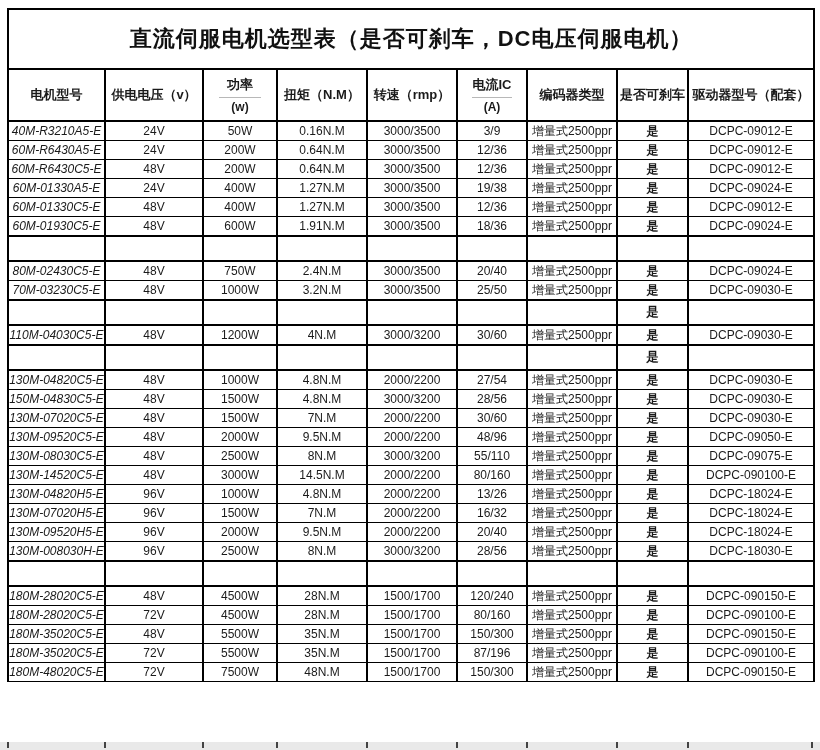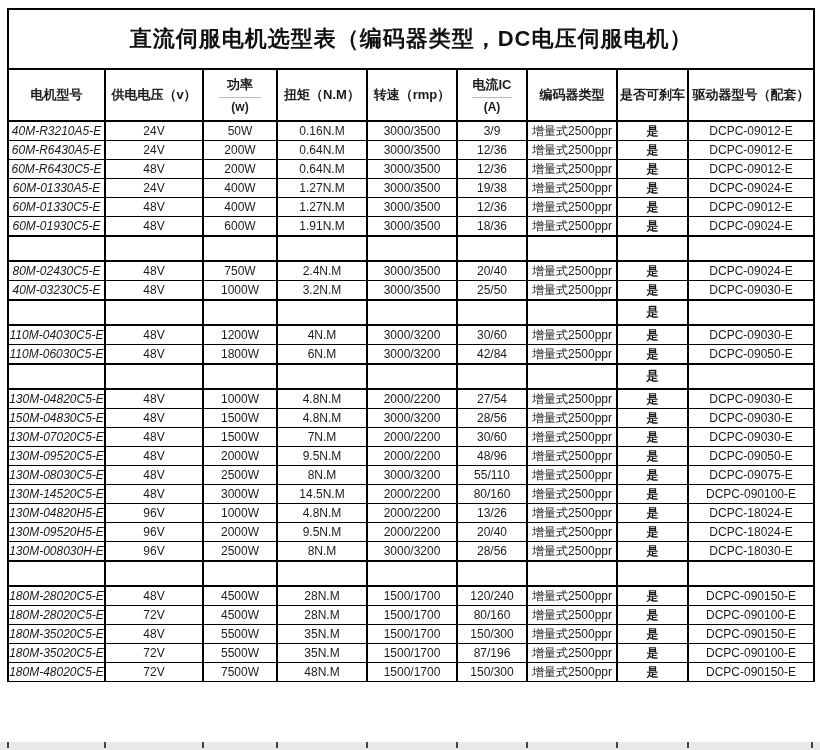--- a/index.html
+++ b/index.html
@@ -53,21 +53,21 @@
         <col style="width:74px">
       <col style="width:90px">
         <col style="width:90px">
         <col style="width:70px">
       <col style="width:90px">
         <col style="width:71px">
         <col style="width:126px">
     </colgroup>
     <thead>
       <tr>
-        <td class="title-cell" colspan="9">直流伺服电机选型表（编码器类型，DC电压伺服电机）</td>
+        <td class="title-cell" colspan="9">直流伺服电机选型表（是否可刹车，DC电压伺服电机）</td>
       </tr>
       <tr>
           <th><span>电机型号</span></th>
           <th><span>供电电压（v）</span></th>
           <th><span>功率</span><span class="h-sub">(w)</span></th>
           <th><span>扭矩（N.M）</span></th>
           <th><span>转速（rmp）</span></th>
           <th><span>电流IC</span><span class="h-sub">(A)</span></th>
           <th><span>编码器类型</span></th>
           <th><span>是否可刹车</span></th>
@@ -157,21 +157,21 @@
           <td class="c-voltage">48V</td>
           <td class="c-power">750W</td>
           <td class="c-torque">2.4N.M</td>
           <td class="c-speed">3000/3500</td>
           <td class="c-current">20/40</td>
           <td class="c-encoder">增量式2500ppr</td>
           <td class="c-brake">是</td>
           <td class="c-driver">DCPC-09024-E</td>
         </tr>
         <tr class="data">
-          <td class="c-model">40M-03230C5-E</td>
+          <td class="c-model">70M-03230C5-E</td>
           <td class="c-voltage">48V</td>
           <td class="c-power">1000W</td>
           <td class="c-torque">3.2N.M</td>
           <td class="c-speed">3000/3500</td>
           <td class="c-current">25/50</td>
           <td class="c-encoder">增量式2500ppr</td>
           <td class="c-brake">是</td>
           <td class="c-driver">DCPC-09030-E</td>
         </tr>
         <tr class="spacer">
@@ -189,31 +189,20 @@
           <td class="c-model">110M-04030C5-E</td>
           <td class="c-voltage">48V</td>
           <td class="c-power">1200W</td>
           <td class="c-torque">4N.M</td>
           <td class="c-speed">3000/3200</td>
           <td class="c-current">30/60</td>
           <td class="c-encoder">增量式2500ppr</td>
           <td class="c-brake">是</td>
           <td class="c-driver">DCPC-09030-E</td>
         </tr>
-        <tr class="data">
-          <td class="c-model">110M-06030C5-E</td>
-          <td class="c-voltage">48V</td>
-          <td class="c-power">1800W</td>
-          <td class="c-torque">6N.M</td>
-          <td class="c-speed">3000/3200</td>
-          <td class="c-current">42/84</td>
-          <td class="c-encoder">增量式2500ppr</td>
-          <td class="c-brake">是</td>
-          <td class="c-driver">DCPC-09050-E</td>
-        </tr>
         <tr class="spacer">
           <td class="c-model"></td>
           <td class="c-voltage"></td>
           <td class="c-power"></td>
           <td class="c-torque"></td>
           <td class="c-speed"></td>
           <td class="c-current"></td>
           <td class="c-encoder"></td>
           <td class="c-brake">是</td>
           <td class="c-driver"></td>
@@ -284,20 +273,31 @@
           <td class="c-brake">是</td>
           <td class="c-driver">DCPC-090100-E</td>
         </tr>
         <tr class="data">
           <td class="c-model">130M-04820H5-E</td>
           <td class="c-voltage">96V</td>
           <td class="c-power">1000W</td>
           <td class="c-torque">4.8N.M</td>
           <td class="c-speed">2000/2200</td>
           <td class="c-current">13/26</td>
+          <td class="c-encoder">增量式2500ppr</td>
+          <td class="c-brake">是</td>
+          <td class="c-driver">DCPC-18024-E</td>
+        </tr>
+        <tr class="data">
+          <td class="c-model">130M-07020H5-E</td>
+          <td class="c-voltage">96V</td>
+          <td class="c-power">1500W</td>
+          <td class="c-torque">7N.M</td>
+          <td class="c-speed">2000/2200</td>
+          <td class="c-current">16/32</td>
           <td class="c-encoder">增量式2500ppr</td>
           <td class="c-brake">是</td>
           <td class="c-driver">DCPC-18024-E</td>
         </tr>
         <tr class="data">
           <td class="c-model">130M-09520H5-E</td>
           <td class="c-voltage">96V</td>
           <td class="c-power">2000W</td>
           <td class="c-torque">9.5N.M</td>
           <td class="c-speed">2000/2200</td>

